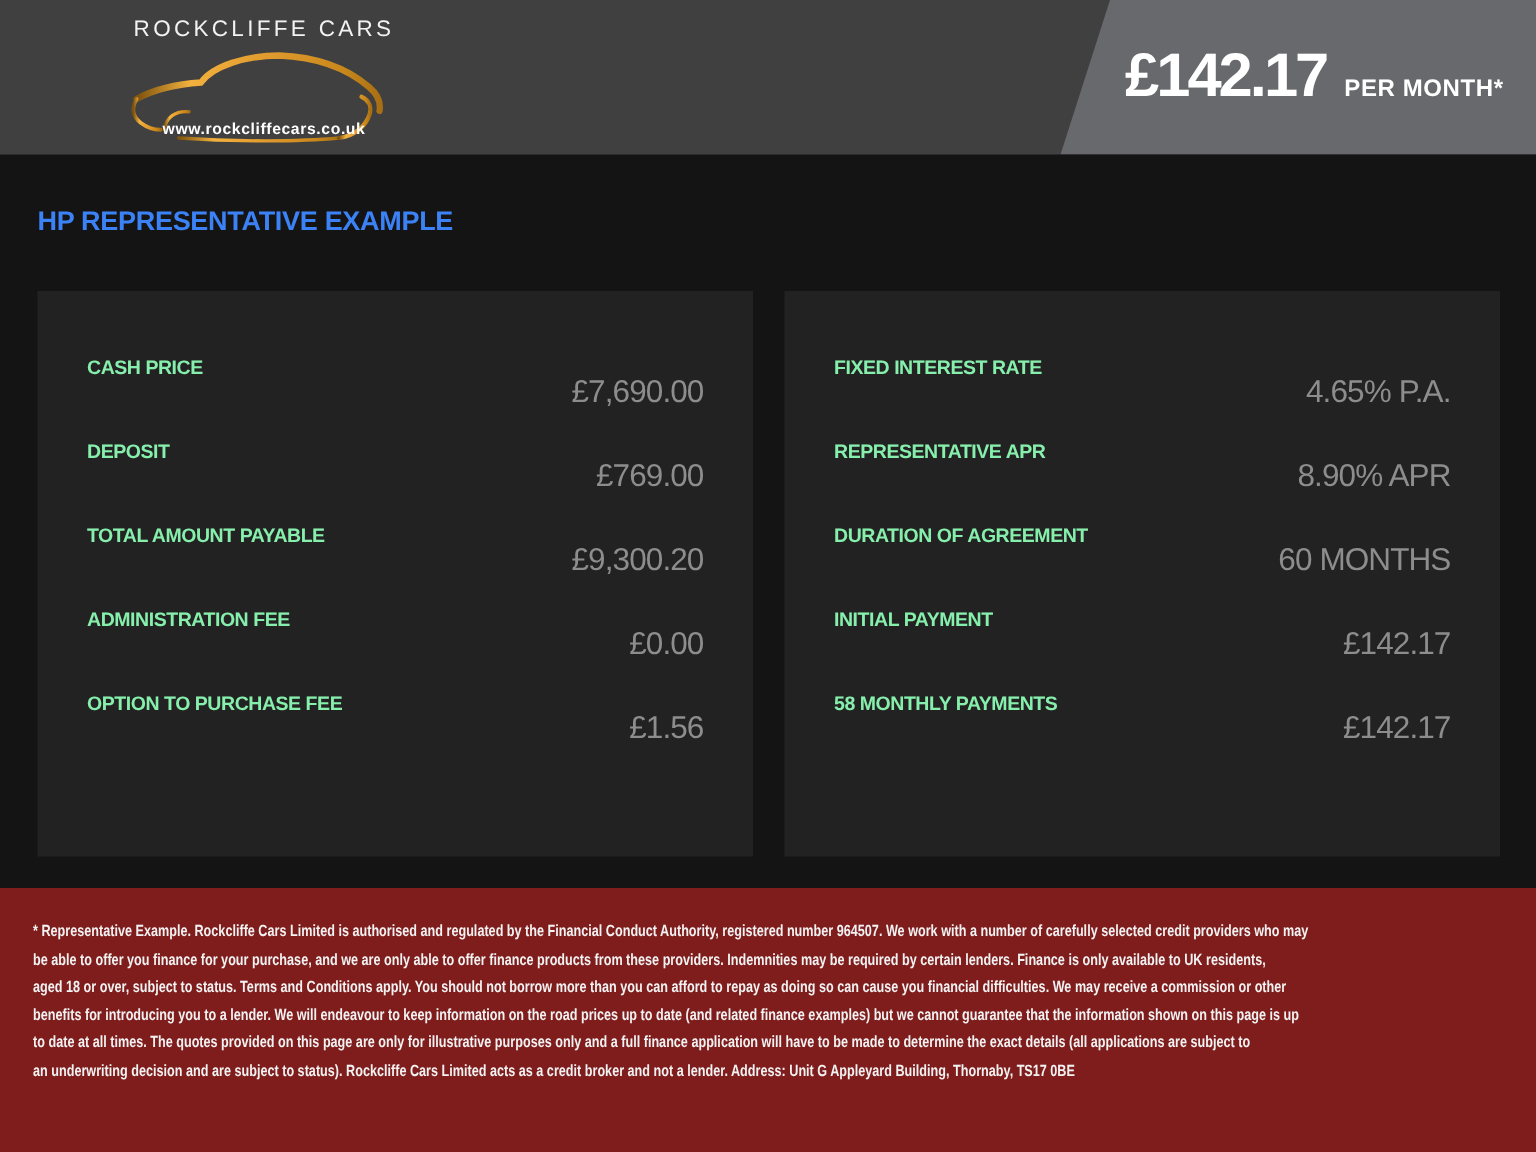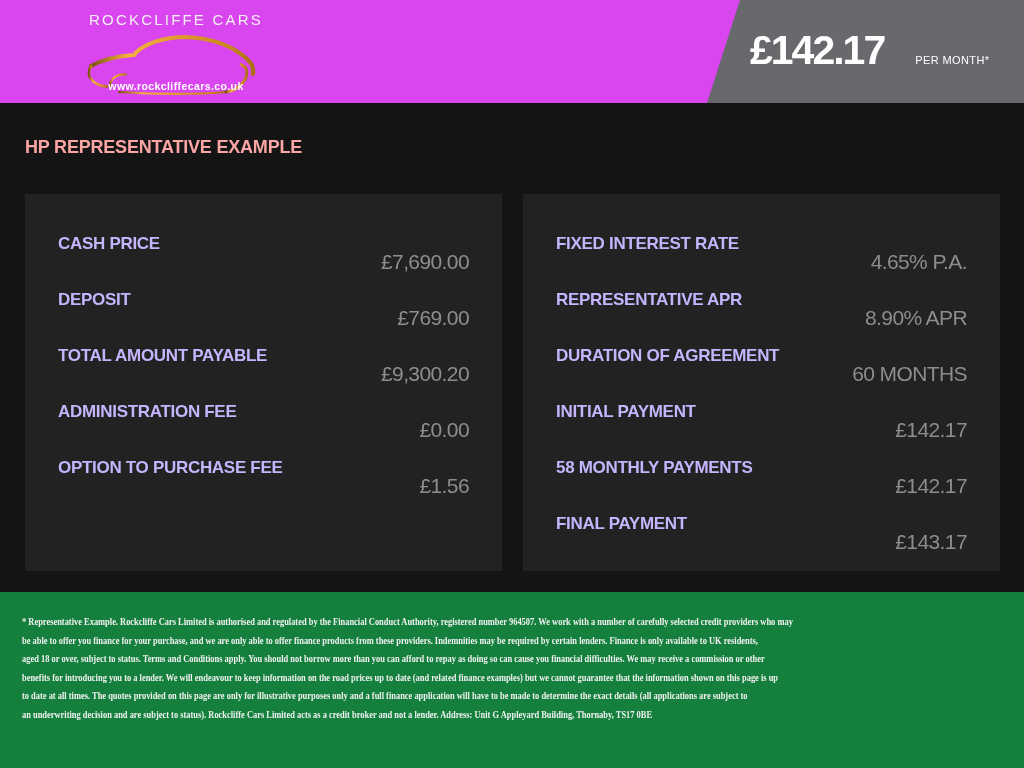--- a/index.html
+++ b/index.html
@@ -9,21 +9,21 @@
     background: #141414;
     display: flex;
     flex-direction: column;
     position: relative;
   }
 
   
   .header {
     position: relative;
     height: 103px;
-    background: #d946ef;
+    background: #404040;
     flex: 0 0 auto;
   }
   .logo {
     position: absolute;
     left: 86px;
     top: 11px;
     width: 180px;
     height: 88px;
     cursor: pointer;
   }
@@ -67,34 +67,34 @@
   }
   .price-amount {
     color: #ffffff;
     font-size: 41px;
     font-weight: 700;
     letter-spacing: -2px;
     line-height: 1;
   }
   .price-period {
     color: #ffffff;
-    font-size: 11px;
-    font-weight: 400;
+    font-size: 16px;
+    font-weight: 700;
     letter-spacing: 0.4px;
-    margin-left: 31px;
+    margin-left: 12px;
   }
 
   
   .main {
     height: 489px;
     background: #141414;
     flex: 0 0 auto;
   }
   .page-title {
-    color: #fca5a5;
+    color: #3b82f6;
     font-size: 18px;
     font-weight: 700;
     letter-spacing: -0.2px;
     padding: 33px 0 0 25px;
     line-height: 22px;
   }
   .panels {
     display: flex;
     margin: 36px 24px 0 25px;
     gap: 21px;
@@ -107,41 +107,40 @@
     display: flex;
     flex-direction: column;
   }
   .finance-row {
     height: 56px;
     display: flex;
     align-items: center;
     justify-content: space-between;
   }
   .finance-label {
-    color: #c4b5fd;
-    font-size: 17px;
+    color: #86efac;
+    font-size: 13px;
     font-weight: 700;
     letter-spacing: -0.3px;
     white-space: nowrap;
   }
   .finance-value {
     color: #8d8d8d;
     font-size: 21px;
     font-weight: 400;
     letter-spacing: -0.6px;
     white-space: nowrap;
     margin-top: 36px;
   }
 
   
   .footer {
     flex: 1 1 auto;
-    background: #15803d;
+    background: #7f1d1d;
     padding: 20px 0 0 22px;
-    font-family: Liberation Serif, serif;
   }
   .disclaimer {
     transform: scaleX(0.78);
     transform-origin: left top;
     width: 128%;
   }
   .disclaimer-line {
     color: #f2f2f2;
     font-size: 10.8px;
     font-weight: 700;
@@ -229,24 +228,20 @@
         <span class="finance-value">60 MONTHS</span>
       </div>
       <div class="finance-row">
         <span class="finance-label">INITIAL PAYMENT</span>
         <span class="finance-value">£142.17</span>
       </div>
       <div class="finance-row">
         <span class="finance-label">58 MONTHLY PAYMENTS</span>
         <span class="finance-value">£142.17</span>
       </div>
-      <div class="finance-row">
-        <span class="finance-label">FINAL PAYMENT</span>
-        <span class="finance-value">£143.17</span>
-      </div>
     </div>
 
   </div>
 </div>
 
 <div class="footer">
   <div class="disclaimer">
     <div class="disclaimer-line">* Representative Example. Rockcliffe Cars Limited is authorised and regulated by the Financial Conduct Authority, registered number 964507. We work with a number of carefully selected credit providers who may</div>
     <div class="disclaimer-line">be able to offer you finance for your purchase, and we are only able to offer finance products from these providers. Indemnities may be required by certain lenders. Finance is only available to UK residents,</div>
     <div class="disclaimer-line">aged 18 or over, subject to status. Terms and Conditions apply. You should not borrow more than you can afford to repay as doing so can cause you financial difficulties. We may receive a commission or other</div>

